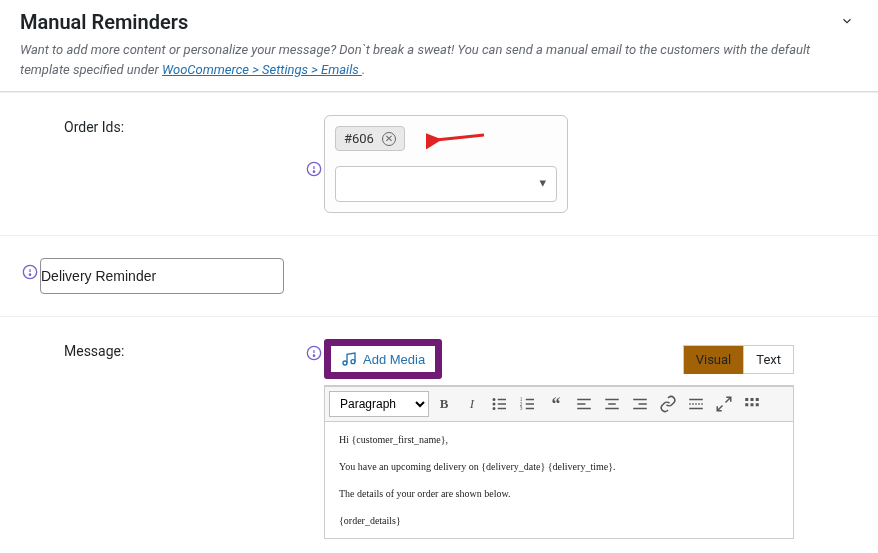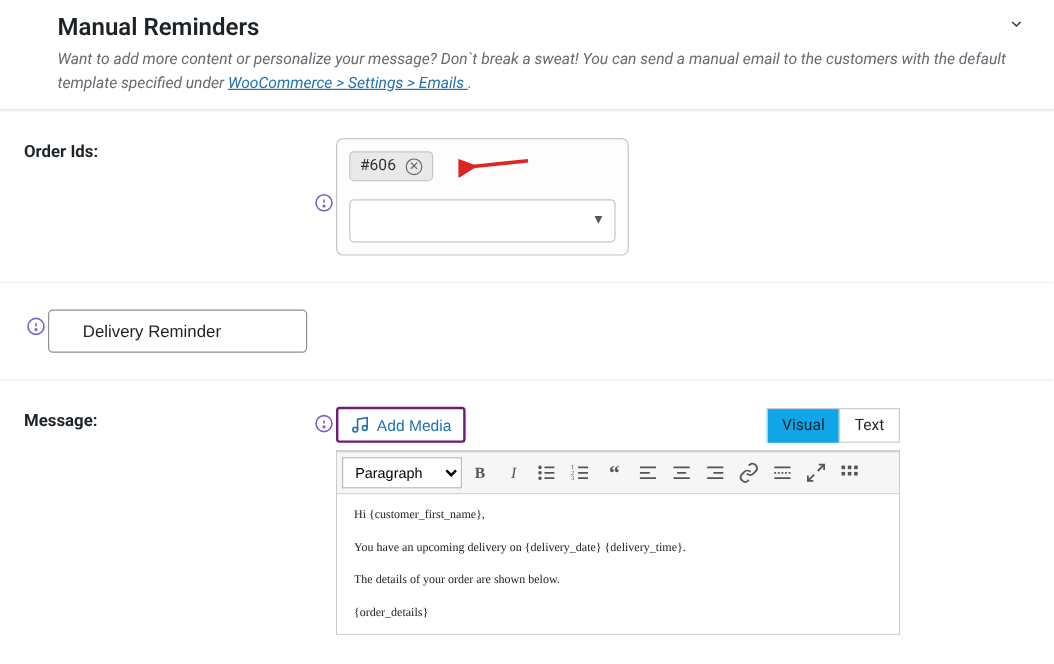--- a/index.html
+++ b/index.html
@@ -4,21 +4,21 @@
 <style>
   * { box-sizing: border-box; }
   body {
     margin: 0;
     font-family: -apple-system, BlinkMacSystemFont, "Segoe UI", Roboto, Oxygen, Ubuntu, sans-serif;
     background: #fff;
     color: #1d2327;
     font-size: 13px;
     width: 878px;
   }
-  .section-header { padding: 10px 24px 12px 20px; margin-left: 28px; }
+  .section-header { padding: 10px 24px 12px 20px; }
   .section-title-row {
     display: flex;
     justify-content: space-between;
     align-items: center;
   }
   .section-title {
     font-size: 20px;
     font-weight: 600;
     margin: 0;
     color: #1d2327;
@@ -39,23 +39,24 @@
     margin: 0 0 0 0;
   }
   .form-row {
     display: flex;
     border-top: 1px solid #eee;
     padding: 22px 20px;
   }
   .form-label {
     width: 240px;
     font-size: 14px;
-    font-weight: 700;
+    font-weight: 400;
     color: #1d2327;
     padding-top: 4px;
+    margin-left: 44px;
   }
   .help-icon {
     width: 20px;
     flex-shrink: 0;
     display: flex;
     align-items: flex-start;
     justify-content: center;
     padding-top: 6px;
   }
   .help-icon svg { width: 16px; height: 16px; }
@@ -104,32 +105,32 @@
   }
   .select-empty::after {
     content: "▾";
     position: absolute;
     right: 10px;
     top: 8px;
     font-size: 13px;
     color: #555;
   }
   .text-input {
-    width: 216px;
+    width: 244px;
     height: 36px;
     border: 1px solid #8c8f94;
     border-radius: 4px;
-    padding: 0 28px;
+    padding: 0 0;
     font-size: 14px;
     color: #222;
   }
   .add-media-btn {
     display: inline-flex;
     align-items: center;
-    border: 2px solid #701a75;
+    border: 7px solid #701a75;
     color: #2271b1;
     background: #fff;
     border-radius: 3px;
     padding: 5px 10px;
     font-size: 13px;
     font-weight: 500;
     cursor: pointer;
   }
   .add-media-btn svg { margin-right: 6px; }
   .editor-wrap {
@@ -143,21 +144,21 @@
     background: #fff;
     border: none;
   }
   .editor-tab {
     padding: 6px 12px;
     font-size: 13px;
     border: 1px solid #ccc;
     margin-left: -1px;
     cursor: pointer;
   }
-  .editor-tab.active { background: #0ea5e9; border-bottom: none; }
+  .editor-tab.active { background: #a16207; border-bottom: none; }
   .editor-tab.inactive { background: #fff; }
   .editor-toolbar {
     display: flex;
     align-items: center;
     background: #f6f6f6;
     border-top: 1px solid #ccc;
     border-bottom: 1px solid #ccc;
     padding: 4px;
     gap: 2px;
   }

